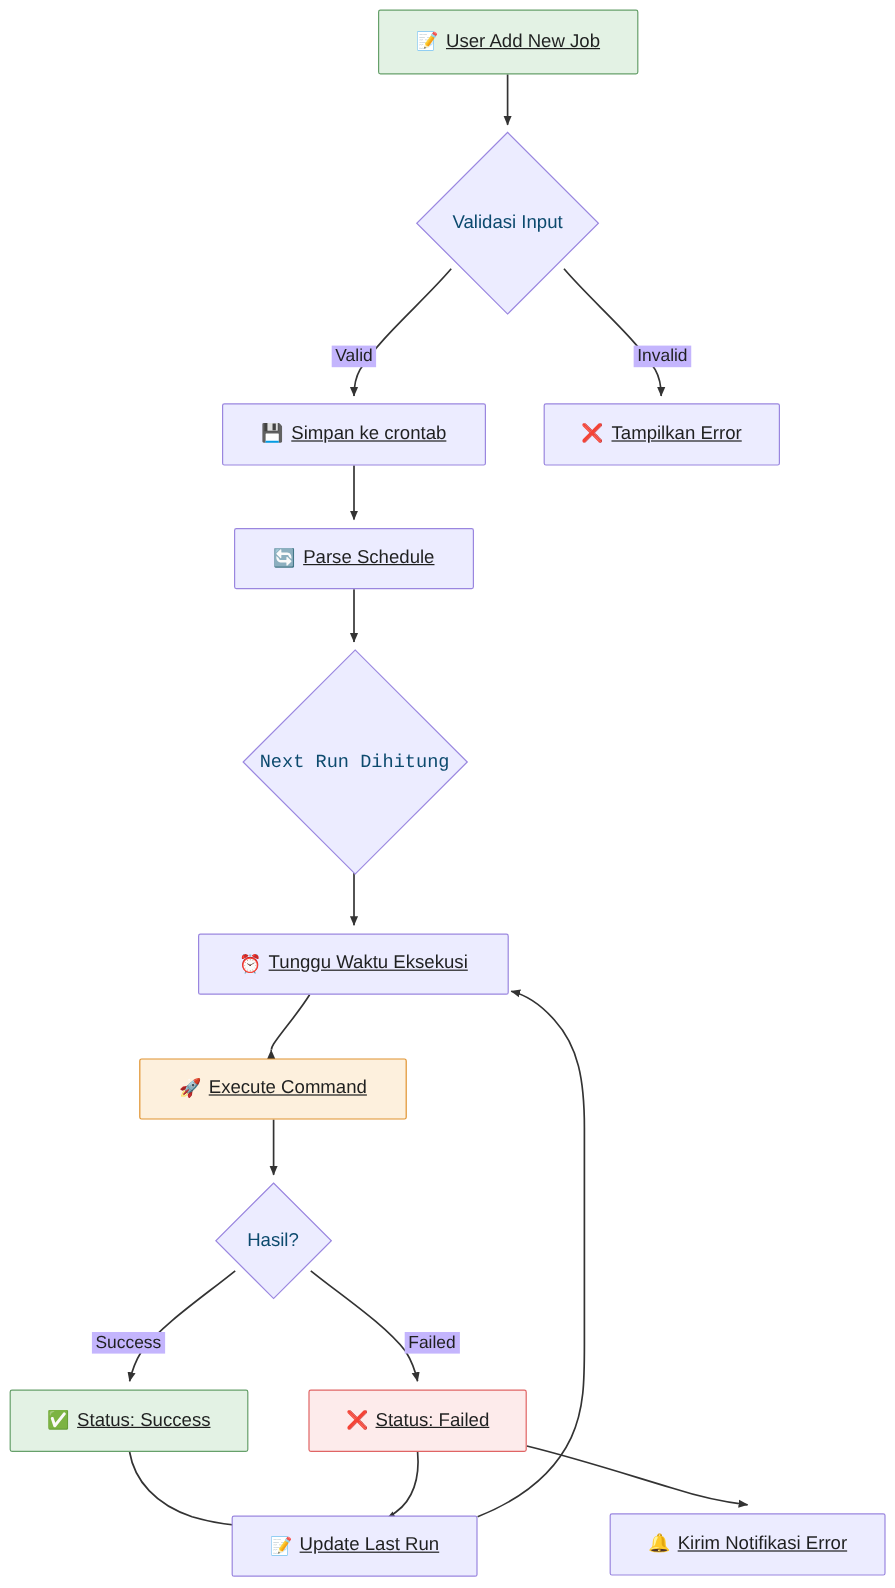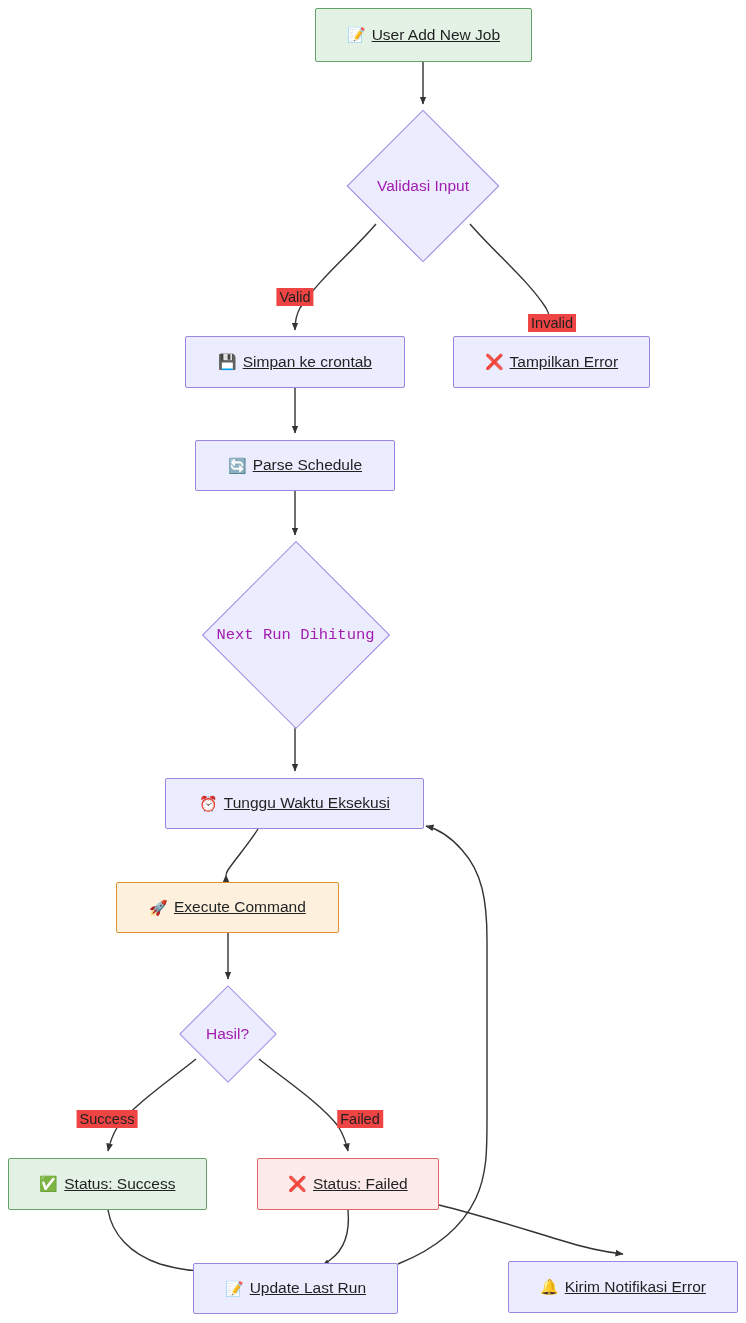--- a/index.html
+++ b/index.html
@@ -64,30 +64,30 @@
     left: 50%;
     top: 50%;
     background: #ececff;
     border: 1.4px solid #9a86df;
     transform: translate(-50%, -50%) rotate(45deg);
   }
   .diamond-label {
     position: relative;
     z-index: 2;
     font-size: 15.5px;
-    color: #a21caf;
+    color: #0c4a6e;
     white-space: nowrap;
     text-align: right;
   }
   
   .edge-label {
     position: absolute;
     font-size: 14.5px;
     color: #1f2020;
-    background: #ef4444;
+    background: #c4b5fd;
     padding: 1px 3px;
     white-space: nowrap;
     transform: translate(-50%, -50%);
   }
   .emoji {
     font-size: 15px;
     margin-right: 6px;
     display: inline-block;
   }
   .label-text {
@@ -197,17 +197,17 @@
     <span class="emoji">📝</span>
     <span class="label-text">Update Last Run</span>
   </div>
 
   <div class="node rect" style="left:508px; top:1261px; width:230px; height:52px;">
     <span class="emoji">🔔</span>
     <span class="label-text">Kirim Notifikasi Error</span>
   </div>
 
   <span class="edge-label" style="left:295px; top:297px;">Valid</span>
-  <span class="edge-label" style="left:552px; top:297px;margin-top:26px;">Invalid</span>
+  <span class="edge-label" style="left:552px; top:297px;">Invalid</span>
   <span class="edge-label" style="left:107px; top:1119px;">Success</span>
   <span class="edge-label" style="left:360px; top:1119px;text-align:center;">Failed</span>
 
 </div>
 
 </body></html>

